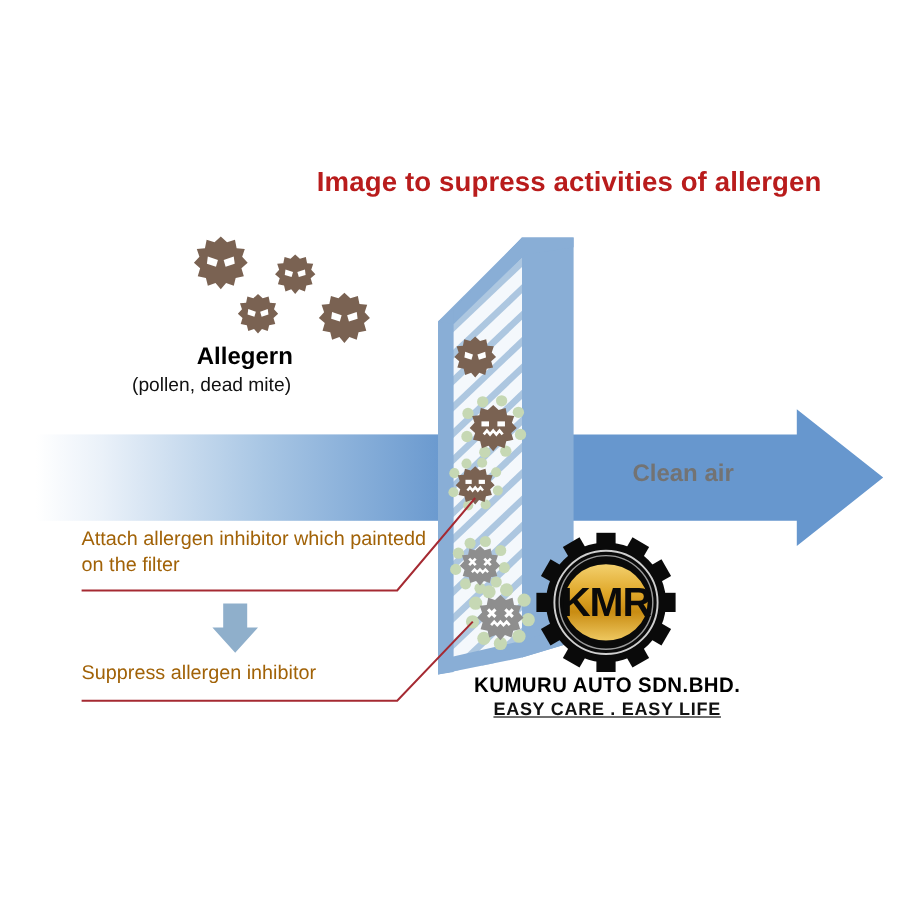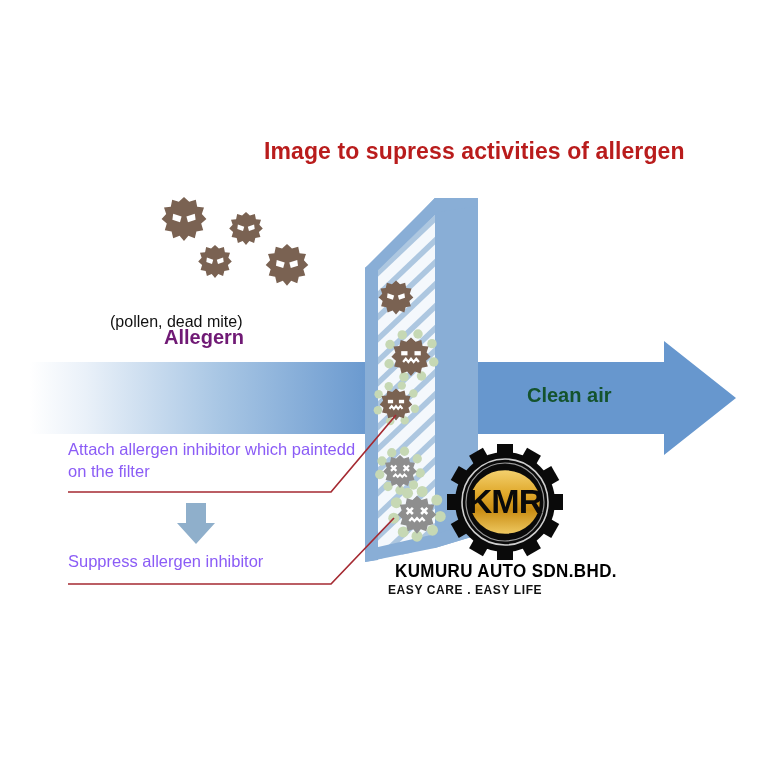--- a/index.html
+++ b/index.html
@@ -31,47 +31,46 @@
     white-space: nowrap;
   }
   .allergen-label {
     position: absolute;
     left: 118px;
     top: 286px;
     width: 172px;
     text-align: center;
     font-size: 20px;
     font-weight: bold;
-    color: #701a75;
-    white-space: nowrap;
-    margin-top: 40px;
+    color: #000000;
+    white-space: nowrap;
   }
   .allergen-sub {
     position: absolute;
     left: 110px;
     top: 313px;
     width: 188px;
     text-align: left;
     font-size: 16px;
     color: #111111;
     white-space: nowrap;
   }
   .clean-air-label {
     position: absolute;
     left: 527px;
     top: 384px;
     font-size: 20px;
     font-weight: bold;
-    color: #14532d;
+    color: #737373;
     white-space: nowrap;
   }
   .note {
     position: absolute;
     font-size: 16.5px;
-    color: #8b5cf6;
+    color: #a16207;
     line-height: 22px;
   }
   .note-1 { left: 68px; top: 438px; width: 290px; }
   .note-2 { left: 68px; top: 550px; width: 290px; }
   .logo-name {
     position: absolute;
     left: 388px;
     top: 561px;
     width: 236px;
     text-align: center;
@@ -80,26 +79,27 @@
     color: #000000;
     letter-spacing: 0.4px;
     white-space: nowrap;
     transform: scaleX(0.97);
   }
   .logo-tag {
     position: absolute;
     left: 388px;
     top: 583px;
     width: 236px;
-    text-align: left;
-    font-size: 12px;
+    text-align: center;
+    font-size: 15px;
     font-weight: bold;
     color: #111111;
     letter-spacing: 0.6px;
     white-space: nowrap;
+    text-decoration: underline;
   }
 </style>
 </head>
 <body>
 
 <svg id="canvas" viewBox="0 0 768 768">
   <defs>
     <linearGradient id="airGrad" x1="0" y1="0" x2="1" y2="0">
       <stop offset="0%" stop-color="#ffffff" stop-opacity="1"></stop>
       <stop offset="16%" stop-color="#eaf1f9" stop-opacity="1"></stop>

